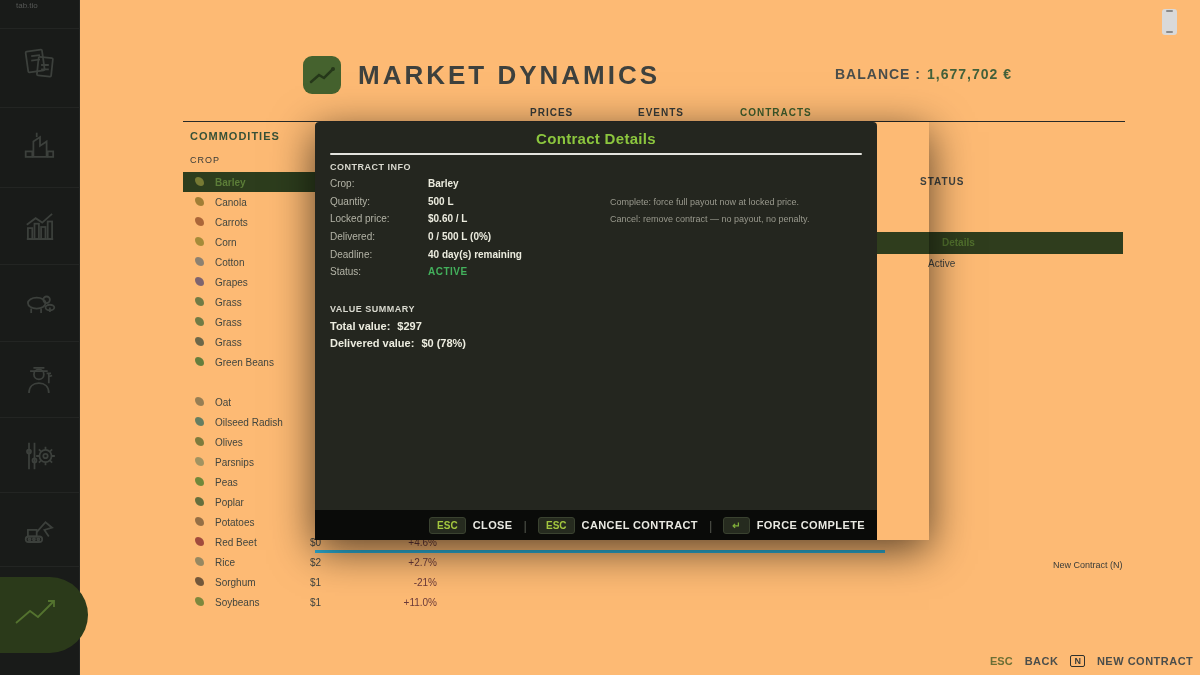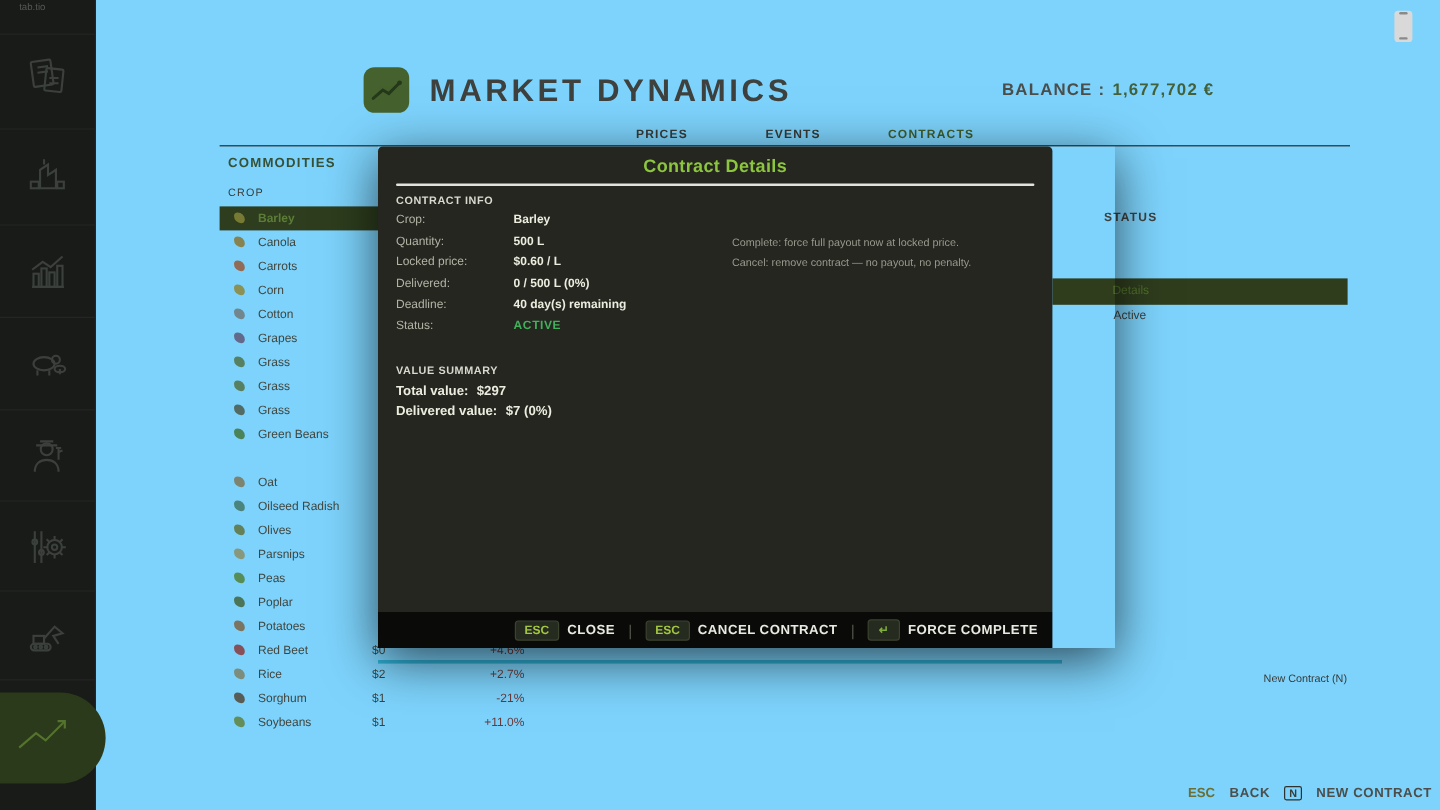--- a/index.html
+++ b/index.html
@@ -1,18 +1,18 @@
 <!DOCTYPE html>
 <html><head>
 <meta charset="utf-8">
 <style>
   html,body{margin:0;padding:0;background:#111;}
   *{box-sizing:border-box;}
   .stage{position:relative;width:1200px;height:675px;overflow:hidden;
-         background:#7dd3fc;font-family:"Liberation Sans",sans-serif;}
+         background:#fdba74;font-family:"Liberation Sans",sans-serif;}
 
   
   .rail{position:absolute;left:0;top:0;width:80px;height:675px;background:#191b19;border-right:1px solid #242624;}
   .rail-sep{position:absolute;left:0;width:80px;height:1px;background:#232523;}
   .rail-item{position:absolute;left:18px;width:44px;height:44px;color:#3c403c;}
   .rail-item svg{width:44px;height:44px;display:block;}
   .rail-active-tab{position:absolute;left:0;top:577px;width:88px;height:76px;background:#2b3a1a;
                    border-radius:0 40px 40px 0;color:#54732f;}
   .rail-active-tab svg{width:60px;height:60px;margin:8px 0 0 8px;}
 
@@ -32,21 +32,21 @@
   .clist{position:absolute;left:183px;top:172px;width:262px;height:440px;}
   .crow{position:absolute;left:0;width:262px;height:20px;font-size:10px;color:#42463f;}
   .crow.sel{background:#2d3d1d;color:#5c7d38;font-weight:bold;}
   .cicon{position:absolute;left:12px;top:5px;width:9px;height:9px;border-radius:3px 6px 3px 6px;opacity:.8;}
   .cname{position:absolute;left:32px;top:5px;white-space:nowrap;}
   .cprice{position:absolute;left:127px;top:5px;color:#3f433f;}
   .cchange{position:absolute;right:8px;top:5px;color:#6b3a3a;}
 
   .status-hdr{position:absolute;left:920px;top:176px;font-size:10px;font-weight:bold;letter-spacing:1px;color:#3e413e;text-align:center;}
   .sel-contract-row{position:absolute;left:877px;top:232px;width:246px;height:22px;background:#2f3d1d;}
-  .sel-contract-row span{position:absolute;left:50px;top:5px;font-size:10px;font-weight:normal;color:#51702d;text-align:center;}
+  .sel-contract-row span{position:absolute;left:65px;top:5px;font-size:10px;font-weight:bold;color:#51702d;text-align:center;}
   .contract-status{position:absolute;left:928px;top:258px;font-size:10px;color:#3c3f3c;}
   .new-contract-hint{position:absolute;left:1053px;top:532px;font-size:9px;color:#383b38;margin-top:28px;}
 
   .footer{position:absolute;left:990px;top:655px;display:flex;align-items:center;gap:12px;
           font-size:11px;font-weight:bold;}
   .footer .esc{color:#6b6f35;}
   .footer .flbl{color:#4b4e4b;letter-spacing:.5px;}
   .footer .nkey{color:#3a3d3a;font-size:9px;border:1px solid #2e312e;border-radius:2px;padding:0 3px;}
 
   
@@ -320,21 +320,21 @@
           <div class="mrow"><span class="mlabel">Locked price:</span><span class="mvalue">$0.60 / L</span><span class="mhint">Cancel: remove contract — no payout, no penalty.</span></div>
           <div class="mrow"><span class="mlabel">Delivered:</span><span class="mvalue">0 / 500 L  (0%)</span></div>
           <div class="mrow"><span class="mlabel">Deadline:</span><span class="mvalue">40 day(s) remaining</span></div>
           <div class="mrow"><span class="mlabel">Status:</span><span class="mvalue status">ACTIVE</span></div>
         </div>
       <div class="msection" style="top:182px">VALUE SUMMARY</div>
       <div class="vline" style="top:198px">
         <span class="vlbl">Total value:</span><span>$297</span>
       </div>
       <div class="vline" style="top:215px">
-        <span class="vlbl">Delivered value:</span><span>$7  (0%)</span>
+        <span class="vlbl">Delivered value:</span><span>$0  (78%)</span>
       </div>
     </div>
     <div class="modal-bar" id="mbar">
         <div class="mbtn">
           <span class="keybox">ESC</span>
           <span class="btn-label">CLOSE</span>
         </div>
         <span class="btn-sep">|</span>
         <div class="mbtn">
           <span class="keybox">ESC</span>

